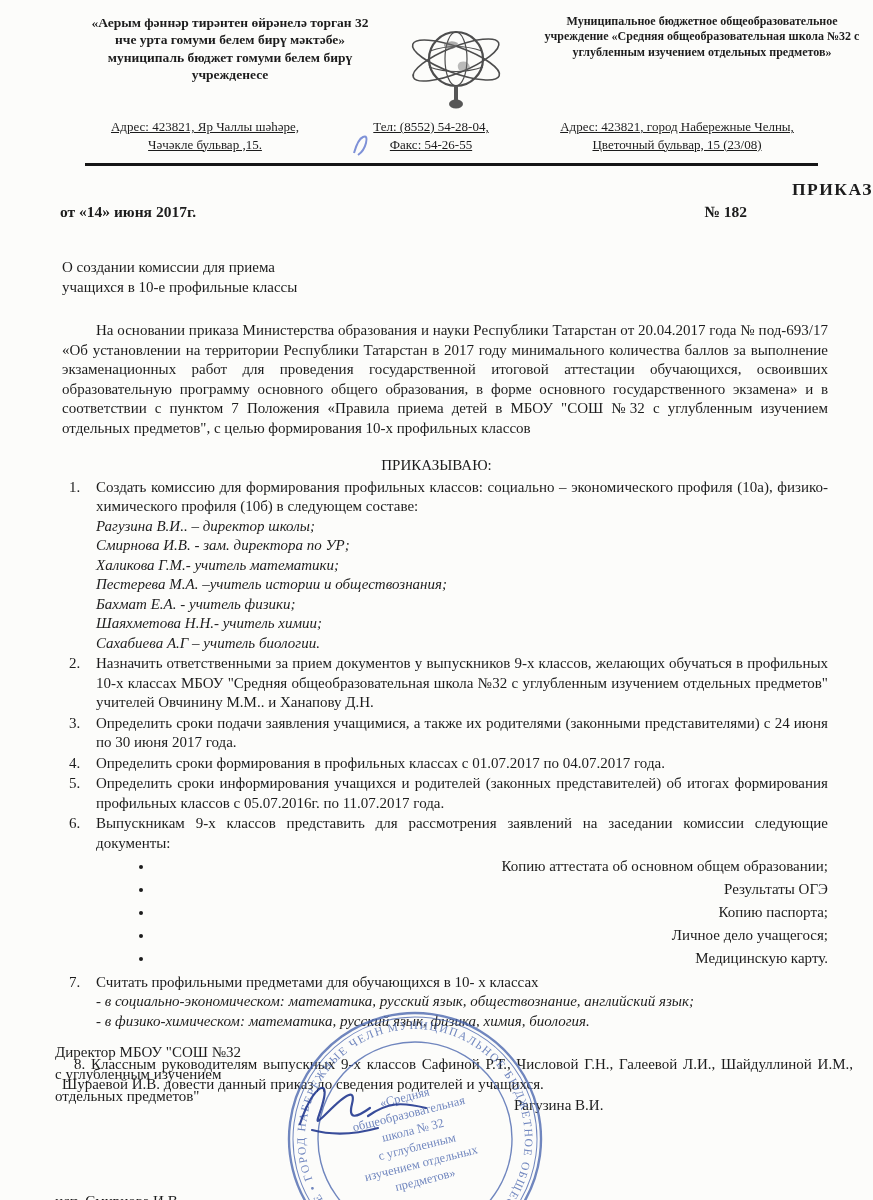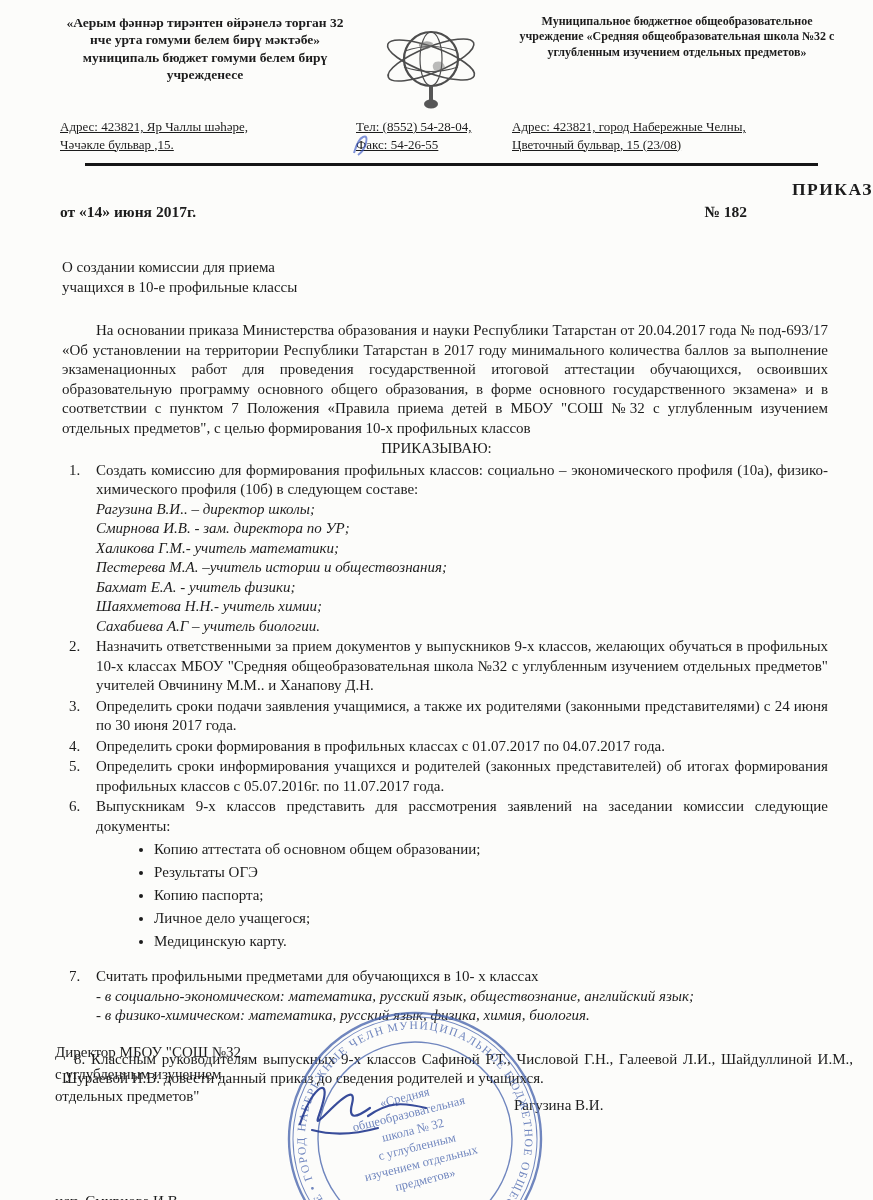--- a/index.html
+++ b/index.html
@@ -5,42 +5,42 @@
   html,body{margin:0;padding:0;background:#e8e8e8;}
   .page{
     width:873px;height:1200px;margin:0 auto;position:relative;overflow:hidden;
     background:#fcfcfa;color:#1c1c1c;
     font-family:"Liberation Serif", serif;
     font-size:15px;line-height:1.3;
     box-shadow:0 0 6px rgba(0,0,0,.25);
   }
   
   .header{display:grid;grid-template-columns:290px 150px 330px;column-gap:6px;
-          padding:14px 40px 0 60px;align-items:start;}
+          padding:14px 40px 0 85px;align-items:start;}
   .org{font-weight:bold;text-align:center;font-size:13.5px;line-height:1.28;}
   .org.right{font-size:12px;}
   .logo{display:flex;justify-content:center;align-items:flex-start;}
   .contacts{display:grid;grid-template-columns:290px 150px 330px;column-gap:6px;
-            padding:4px 40px 0 60px;text-align:left;font-size:13px;line-height:1.35;}
+            padding:4px 40px 0 60px;text-align:center;font-size:13px;line-height:1.35;}
   .uline{text-decoration:underline;}
   .rule{border:none;height:2.5px;background:#161616;margin:10px 55px 0 85px;}
   
   .title{text-align:right;font-weight:bold;font-size:17.5px;letter-spacing:1.5px;margin-top:12px;padding-left:44px;}
   .meta{display:flex;justify-content:space-between;padding:2px 126px 0 60px;
         font-weight:bold;font-size:15.5px;}
   .subject{margin:36px 45px 0 62px;}
   .preamble{margin:24px 45px 0 62px;text-align:justify;text-indent:34px;}
-  .resolve{text-align:center;margin-top:1px;}
+  .resolve{text-align:center;margin-top:18px;}
   
   .olist{margin:2px 45px 0 62px;}
   .oli{display:flex;margin-top:1px;}
   .num{width:34px;flex-shrink:0;padding-left:7px;box-sizing:border-box;}
   .obody{flex:1;text-align:justify;}
   .sub{ text-align:left;font-style:italic;}
-  ul.docs{list-style:disc;margin:3px 0 15px 36px;padding:0 0 0 22px;text-align:left;font-family:Liberation Serif, serif;}
+  ul.docs{list-style:disc;margin:3px 0 3px 36px;padding:0 0 0 22px;text-align:right;font-family:Liberation Serif, serif;}
   ul.docs li{margin:3.5px 0;}
   .para8{margin:24px 20px 0 62px;text-align:justify;text-indent:12px;}
   
   .sigblock{position:absolute;left:55px;top:1042px;line-height:1.45;}
   .signer{position:absolute;left:514px;top:1096px;}
   .executor{position:absolute;left:55px;top:1192px;}
   .stamp{position:absolute;left:284px;top:1008px;width:262px;height:262px;
          transform:rotate(-14deg);opacity:.78;z-index:2;}
   .sig-ink{position:absolute;left:290px;top:1066px;z-index:3;}
   .ink-top{position:absolute;left:350px;top:133px;}

